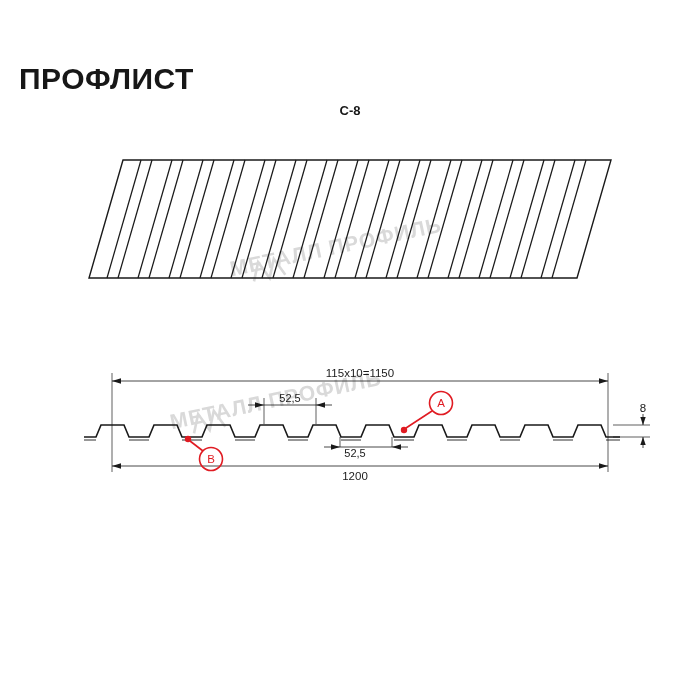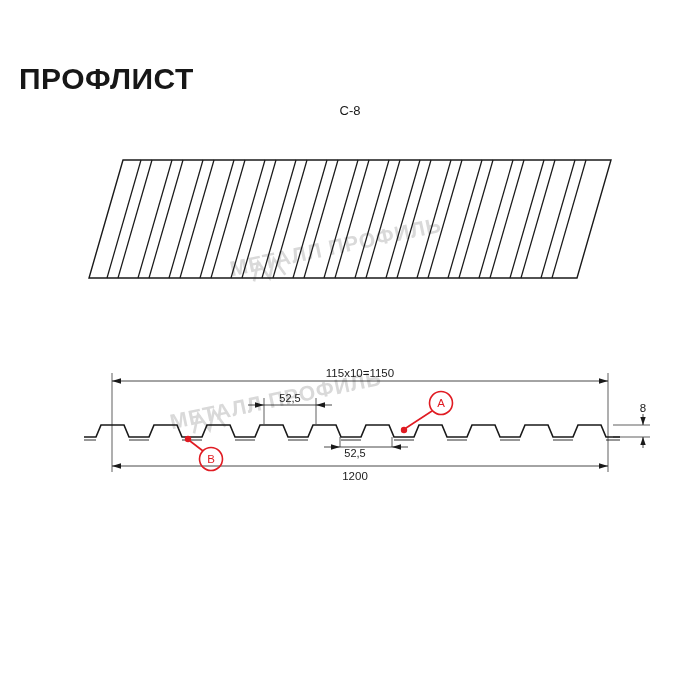--- a/index.html
+++ b/index.html
@@ -28,21 +28,21 @@
     letter-spacing: 0.5px;
     color: #171717;
     margin-left: 19px;
   }
   .subtitle {
     position: absolute;
     left: 0; top: 103px;
     width: 700px;
     text-align: center;
     font-size: 13px;
-    font-weight: normal;
+    font-weight: bold;
     color: #171717;
   }
   .footnote {
     position: absolute;
     left: 0; top: 620px;
     width: 700px;
     text-align: center;
     font-size: 12.5px;
     font-weight: bold;
     letter-spacing: 0.2px;

